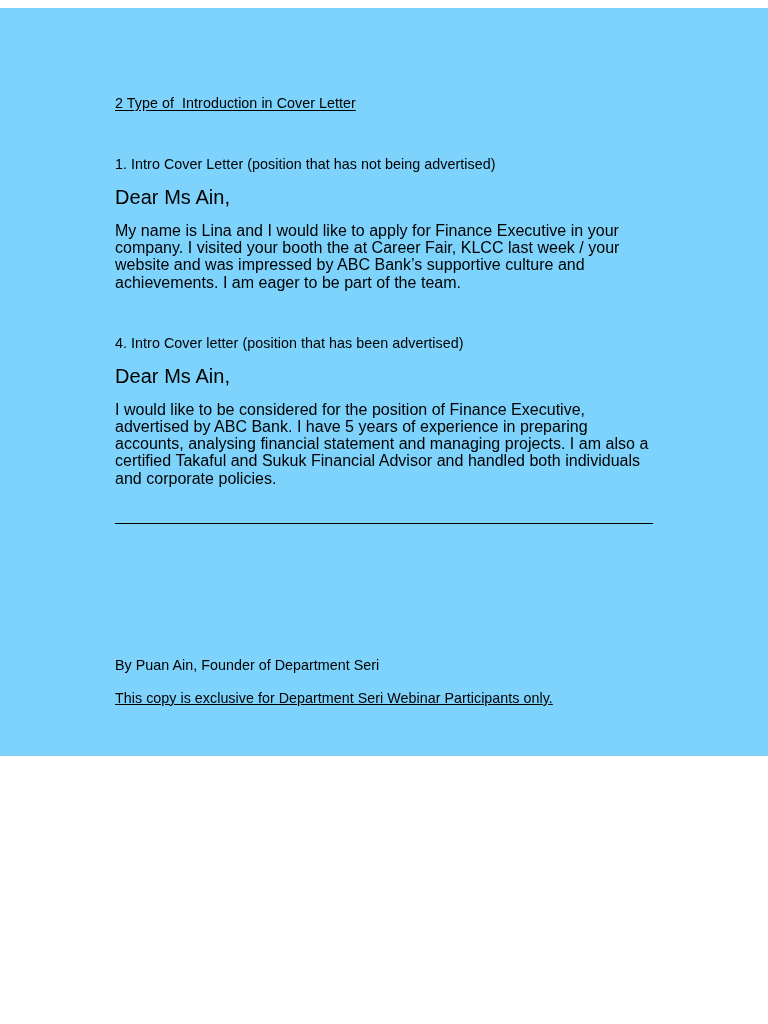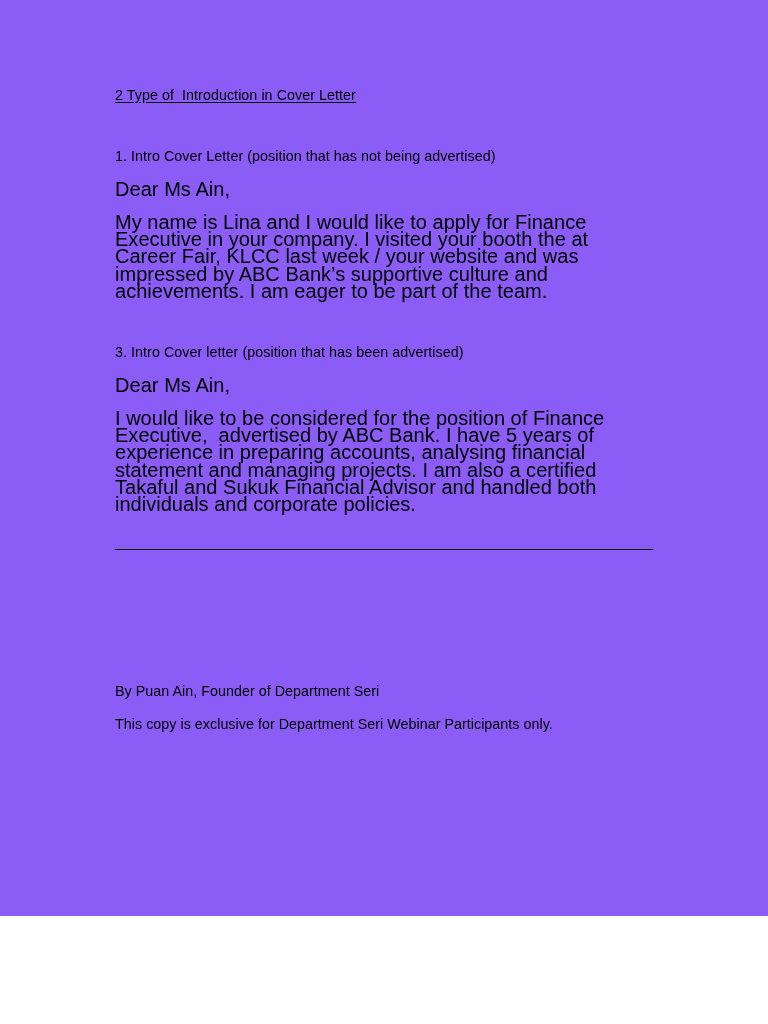--- a/index.html
+++ b/index.html
@@ -11,25 +11,25 @@
   body {
     width: 768px;
     height: 1024px;
     position: relative;
     font-family: "Liberation Sans", sans-serif;
     color: #000000;
     -webkit-font-smoothing: antialiased;
   }
   .page {
     position: absolute;
-    top: 0;
+    top: 8px;
     left: 0;
     width: 768px;
-    height: 916px;
-    background: #8b5cf6;
+    height: 748px;
+    background: #7dd3fc;
     overflow: hidden;
   }
   .content {
     position: absolute;
     left: 115px;
     top: 86px;
     width: 538px;
   }
   .doc-title {
     font-size: 14.3px;
@@ -53,21 +53,21 @@
     white-space: pre;
     letter-spacing: 0.05px;
   }
   .salutation {
     font-size: 20px;
     line-height: 17px;
     margin: 0 0 16px 0;
     letter-spacing: 0.05px;
   }
   .body-para {
-    font-size: 20px;
+    font-size: 16px;
     line-height: 17.2px;
     margin: 0;
     letter-spacing: 0.02px;
     text-align: left;
     white-space: pre-wrap;
   }
   .gap-between-sections {
     height: 33px;
   }
   .rule-wrap {
@@ -84,20 +84,21 @@
     margin-top: 133px;
   }
   .footer-line {
     font-size: 14.3px;
     line-height: 17px;
     margin: 4px 0 16px 0;
     letter-spacing: 0.03px;
   }
   .footer-line:last-child {
     margin-bottom: 0;
+    text-decoration: underline;
   }
 </style>
 </head>
 <body>
 
 <div class="page">
   <div class="content">
 
     <div class="title-row">
       <h1 class="doc-title">2 Type of  Introduction in Cover Letter</h1>
@@ -105,21 +106,21 @@
 
     <div class="section">
       <p class="section-heading">1. Intro Cover Letter (position that has not being advertised)</p>
       <p class="salutation">Dear Ms Ain,</p>
       <p class="body-para">My name is Lina and I would like to apply for Finance Executive in your company. I visited your booth the at Career Fair, KLCC last week / your website and was impressed by ABC Bank’s supportive culture and achievements. I am eager to be part of the team.</p>
     </div>
 
     <div class="gap-between-sections"></div>
 
     <div class="section">
-      <p class="section-heading">3. Intro Cover letter (position that has been advertised)</p>
+      <p class="section-heading">4. Intro Cover letter (position that has been advertised)</p>
       <p class="salutation">Dear Ms Ain,</p>
       <p class="body-para">I would like to be considered for the position of Finance Executive,  advertised by ABC Bank. I have 5 years of experience in preparing accounts, analysing financial statement and managing projects. I am also a certified Takaful and Sukuk Financial Advisor and handled both individuals and corporate policies.</p>
     </div>
 
     <div class="rule-wrap">
       <hr class="separator">
     </div>
 
     <div class="footer">
       <p class="footer-line">By Puan Ain, Founder of Department Seri</p>

